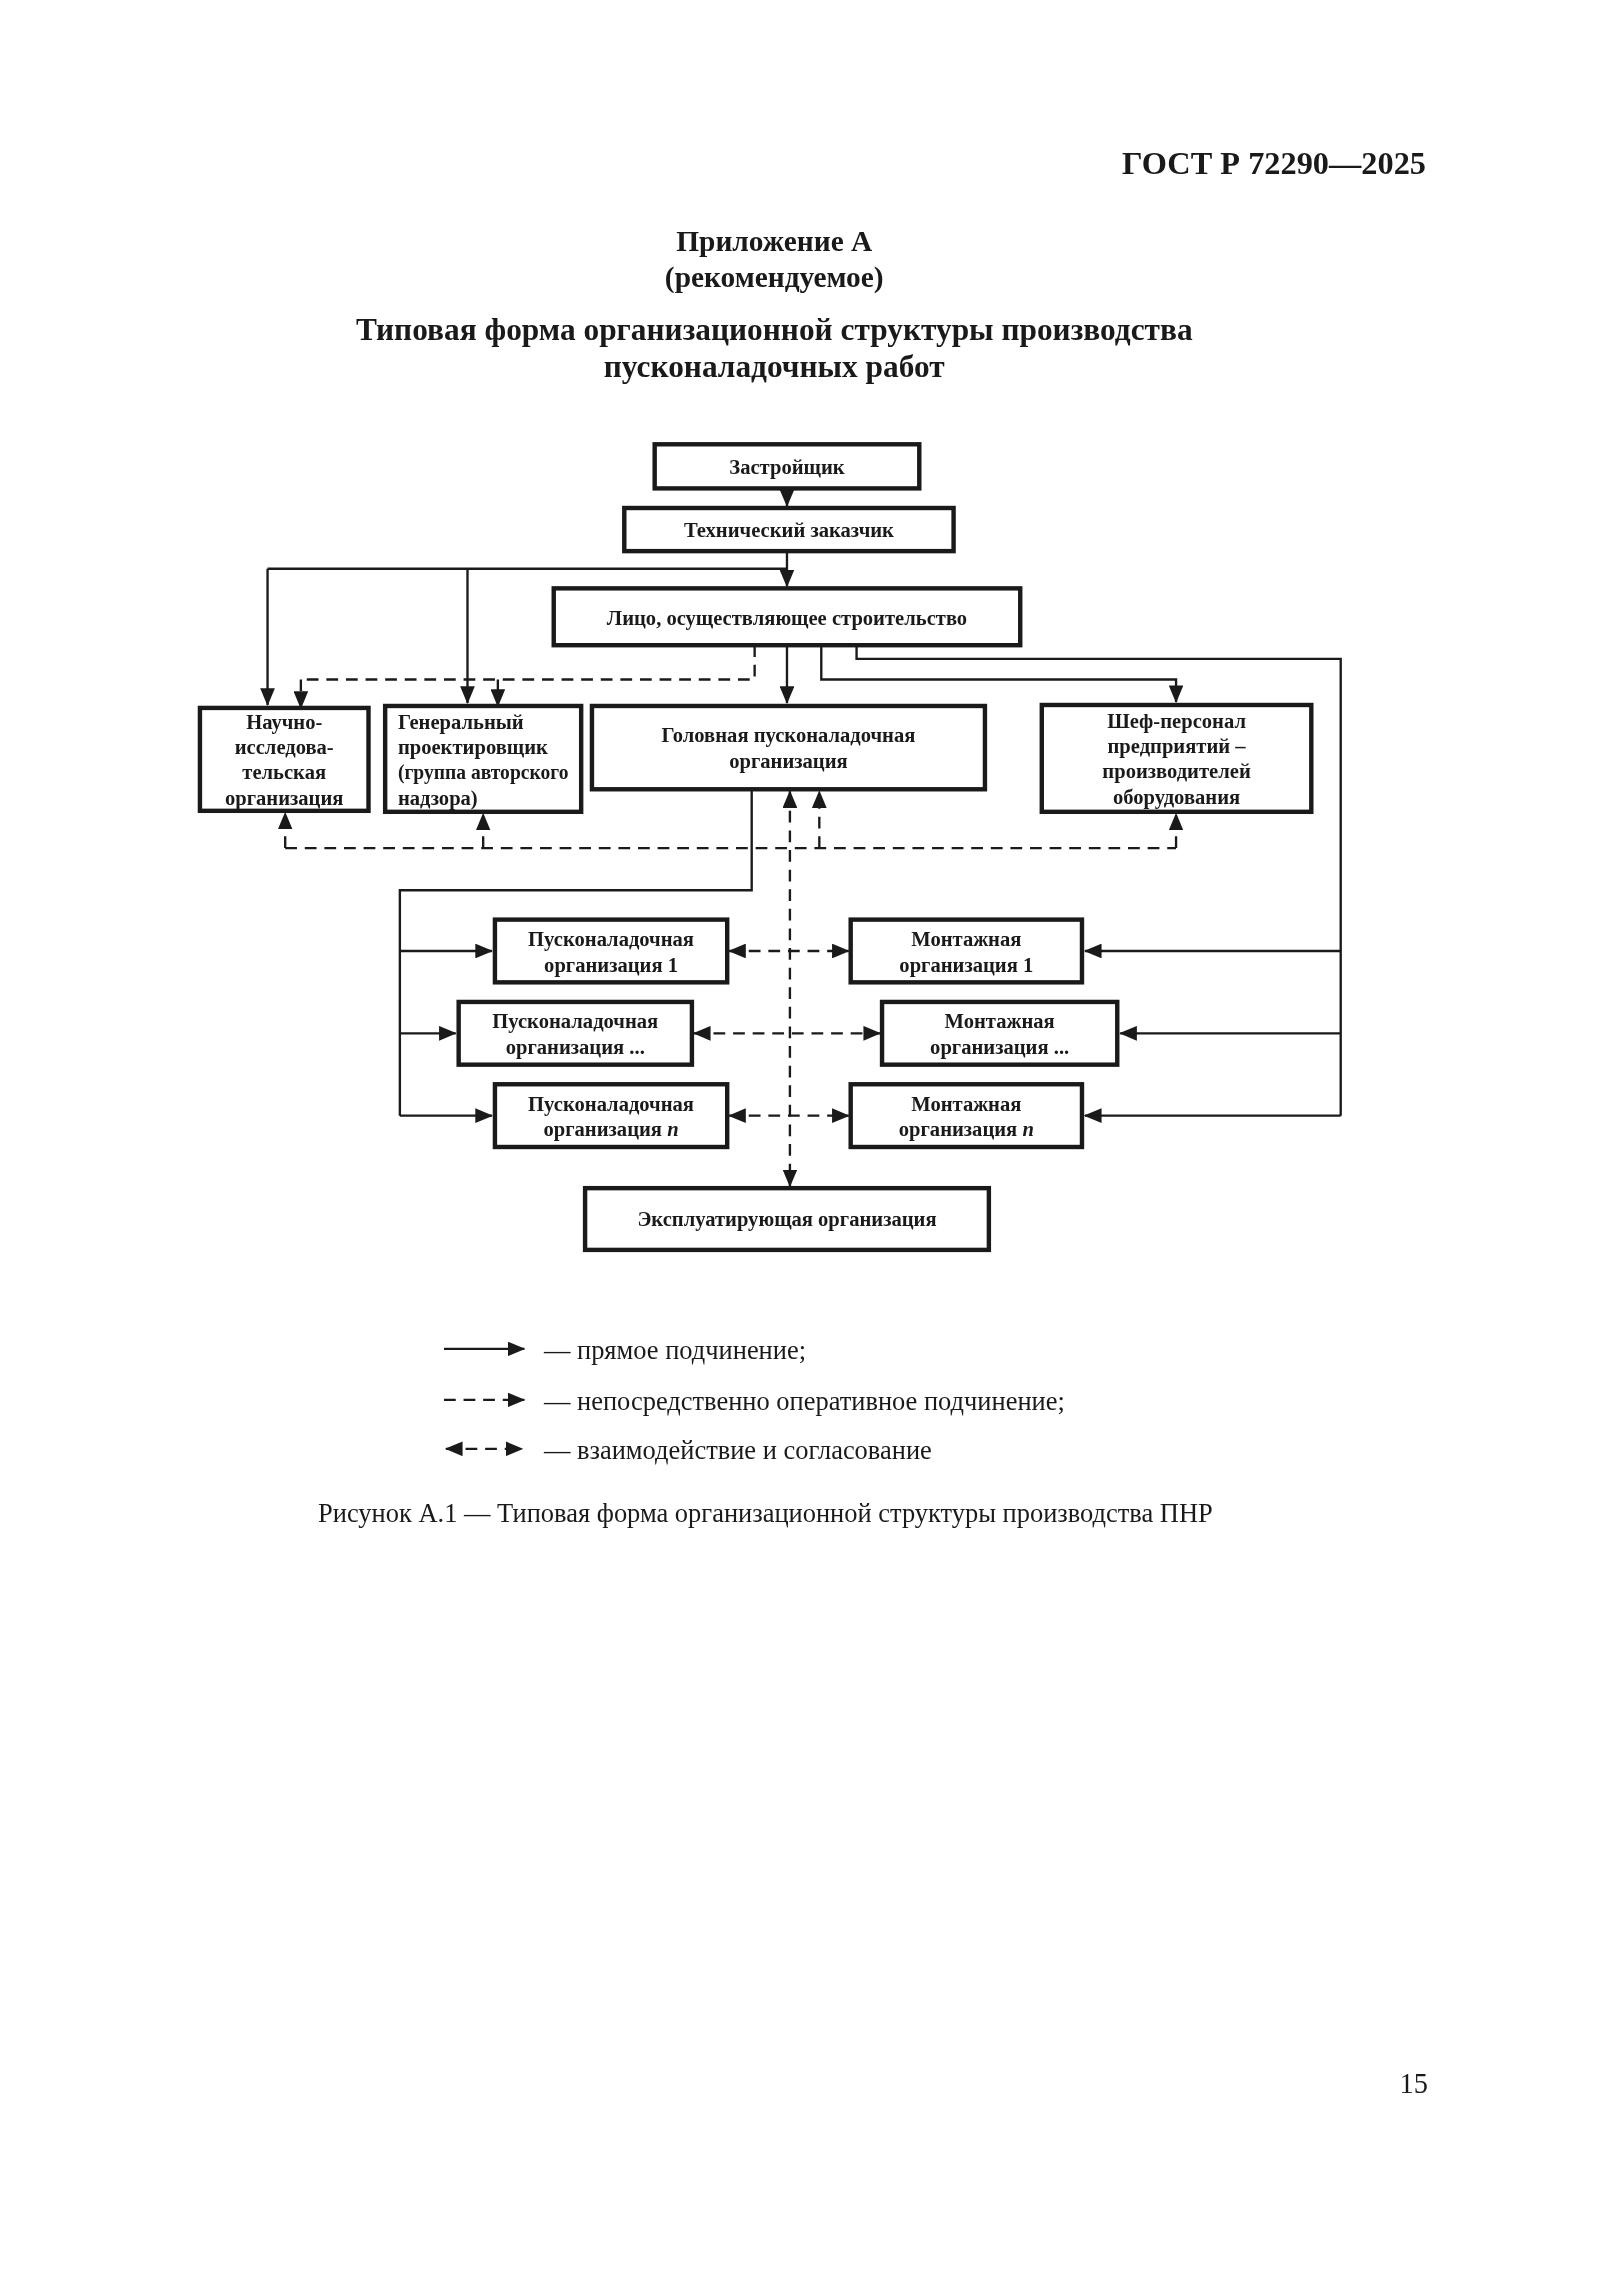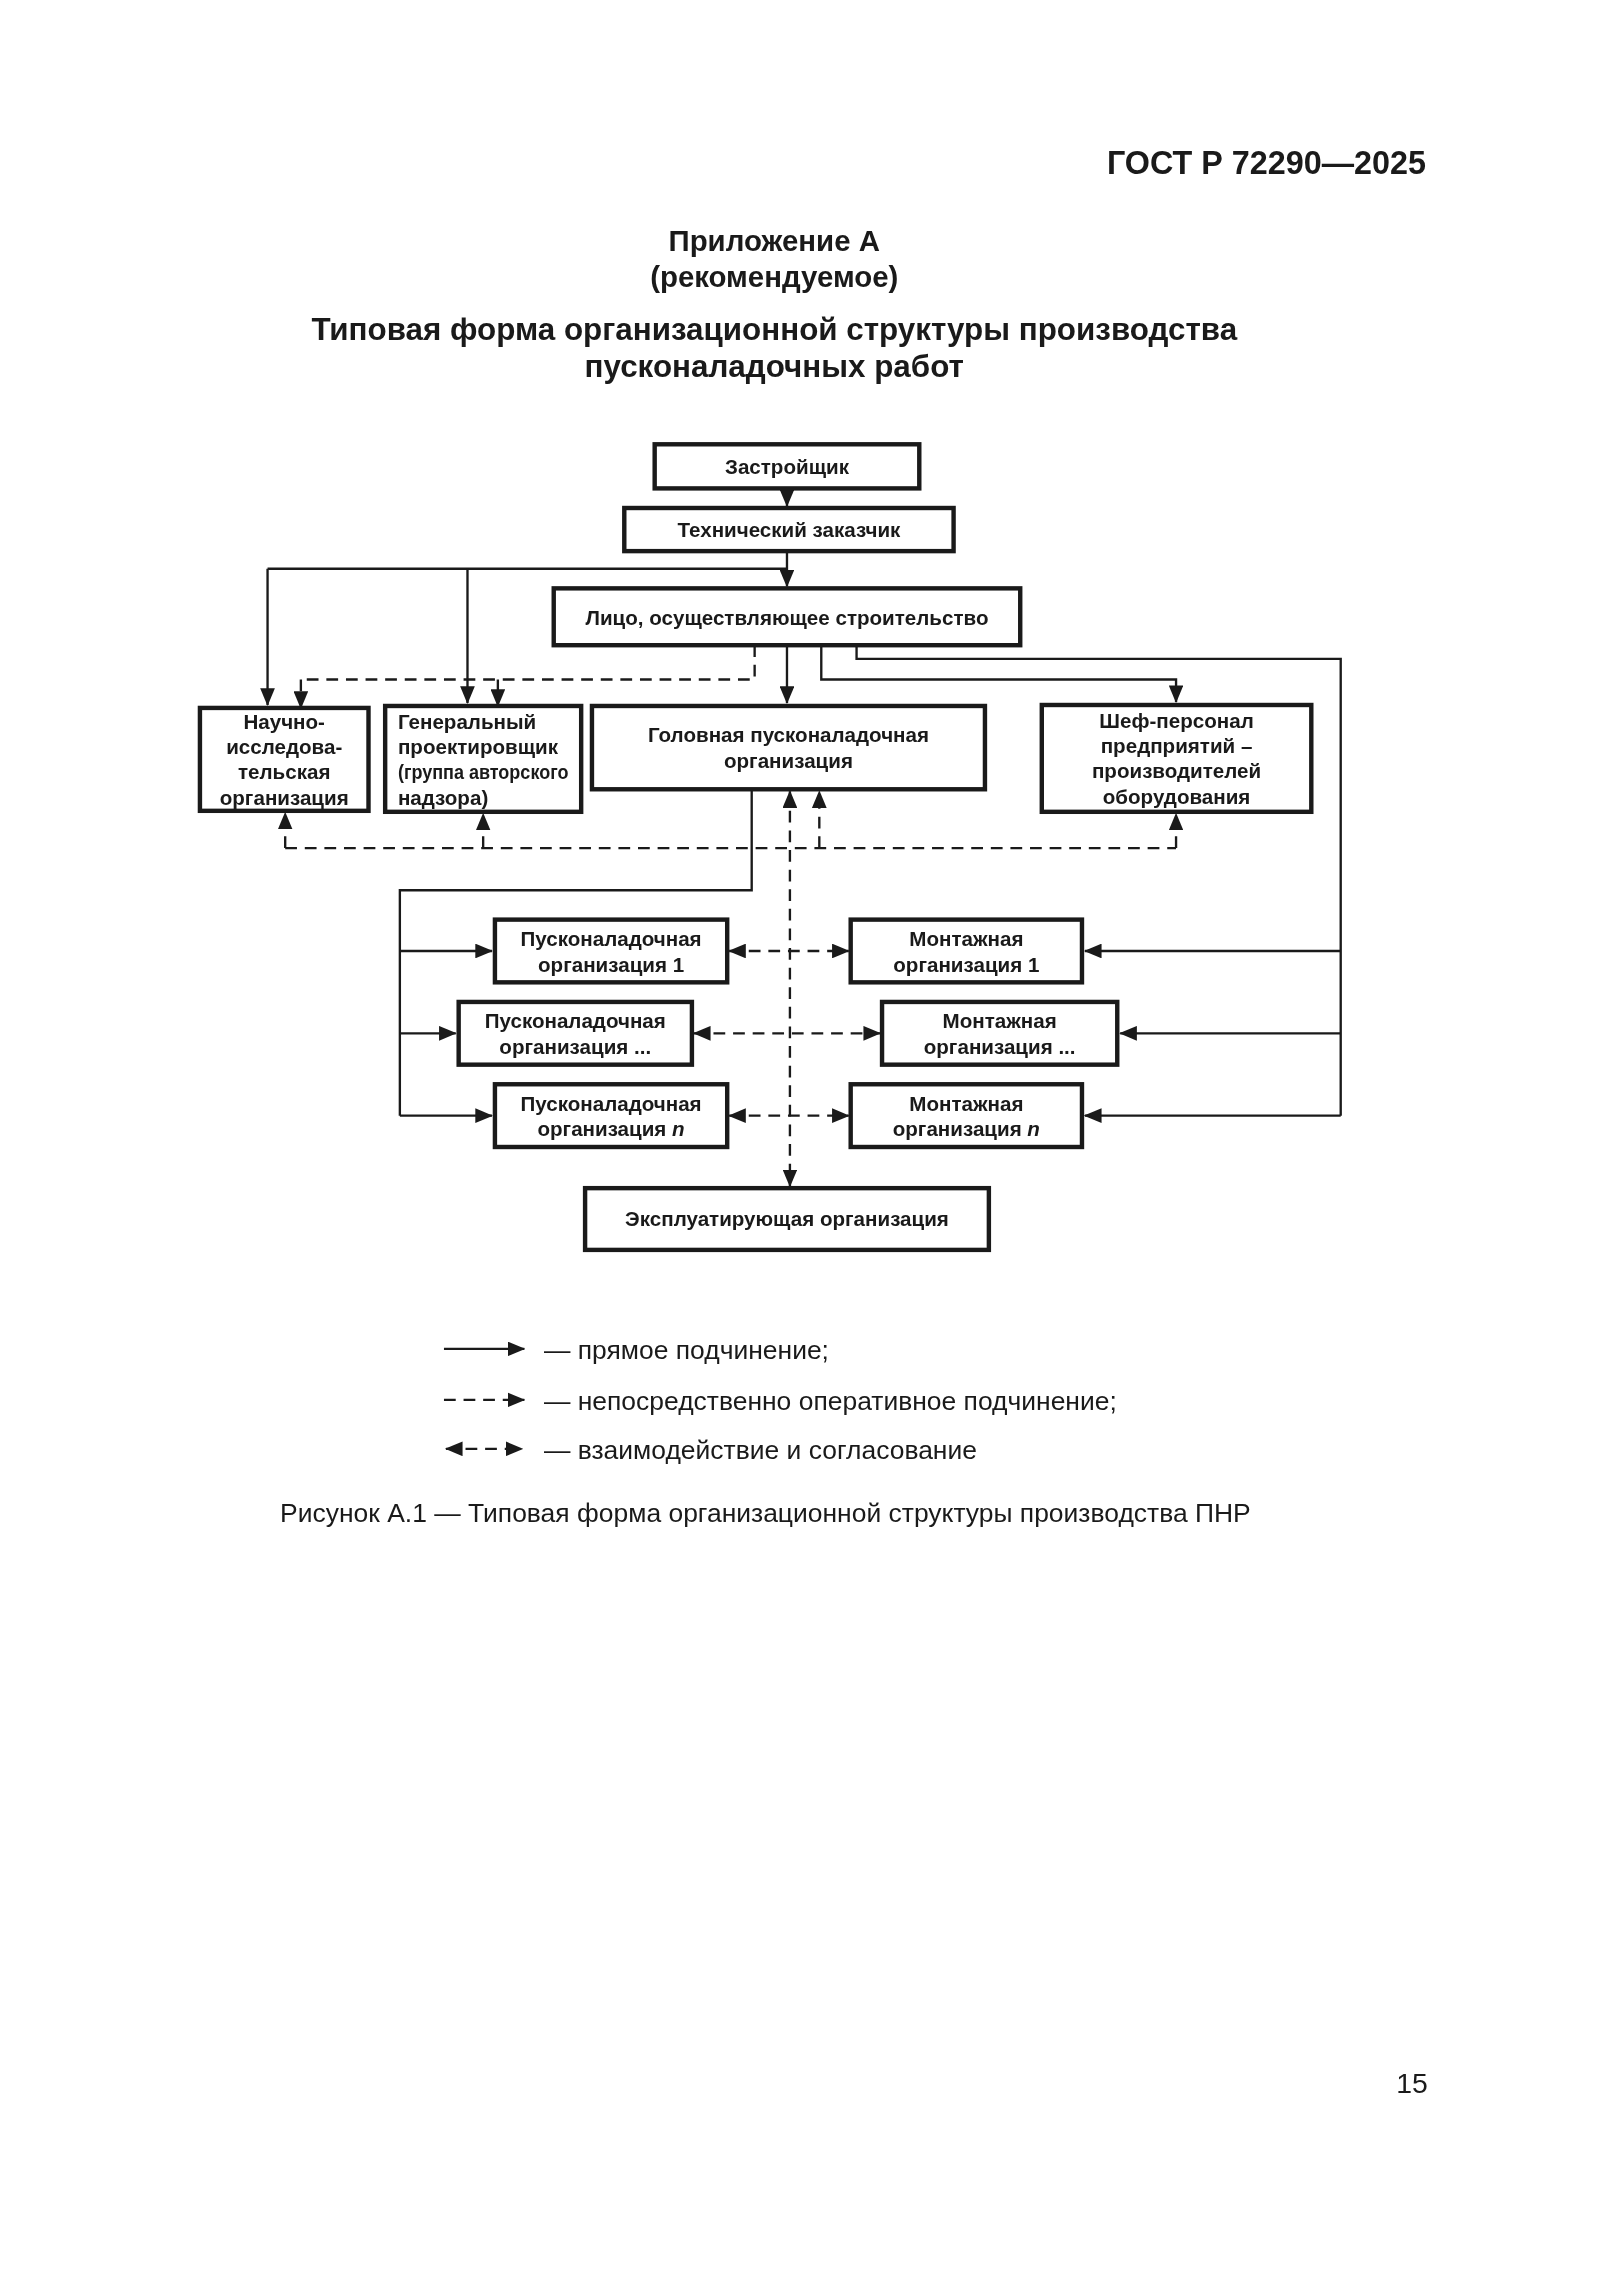--- a/index.html
+++ b/index.html
@@ -1,17 +1,17 @@
 <!DOCTYPE html>
 <html><head>
 <meta charset="utf-8">
 <style>
   html,body{margin:0;padding:0;background:#e8e8e8;}
   #page{position:relative;width:1621px;height:2293px;background:#ffffff;margin:0 auto;
-        font-family:Liberation Sans, sans-serif;}
+        font-family:Liberation Serif, serif;}
   svg{position:absolute;left:0;top:0;}
   svg text{fill:#1a1a1a;}
   .hdr{font-weight:bold;font-size:33px;}
   .app{font-weight:bold;font-size:30px;}
   .ttl{font-weight:bold;font-size:32px;}
   .boxlbl{font-weight:bold;font-size:21px;}
   .leg{font-size:27px;}
   .cap{font-size:27px;}
   .pnum{font-size:29px;}
   .edge{stroke:#1a1a1a;stroke-width:2.4;fill:none;}

